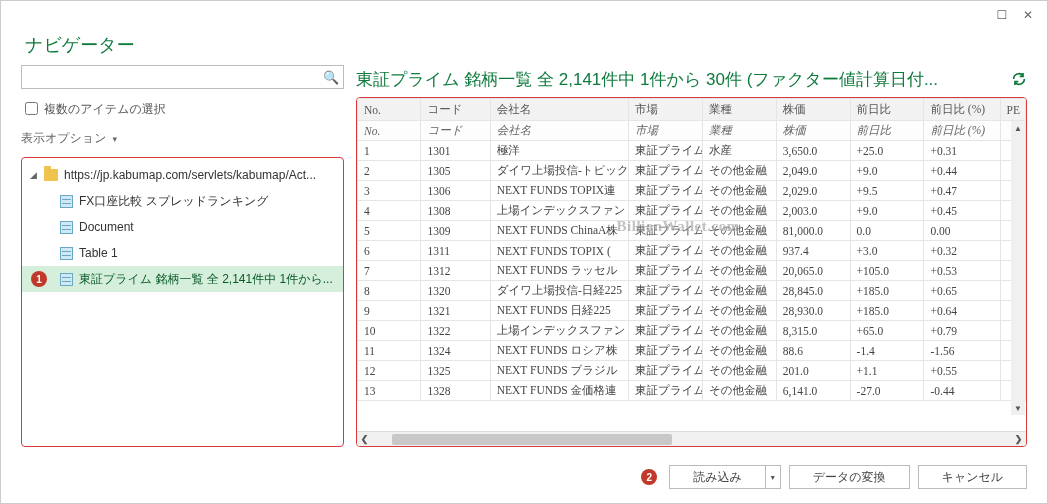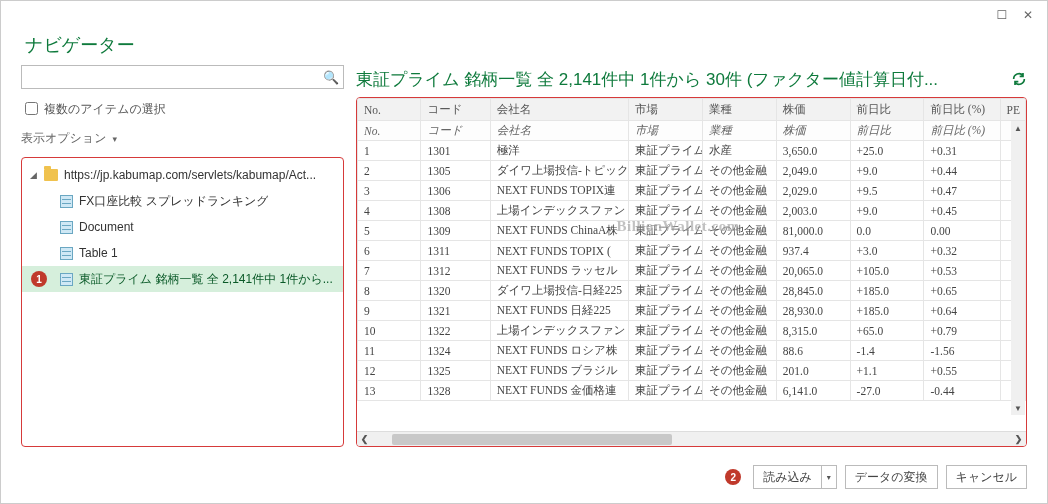--- a/index.html
+++ b/index.html
@@ -285,21 +285,21 @@
   }
   .footer {
     display: flex;
     justify-content: flex-end;
     align-items: center;
     padding: 10px 20px 14px 20px;
     gap: 8px;
   }
   .btn {
     height: 24px;
-    padding: 0 9px;
+    padding: 0 23px;
     border: 1px solid #bbb;
     background: #fff;
     font-size: 12px;
     color: #444;
     display: inline-flex;
     align-items: center;
     cursor: pointer;
   }
   .btn-split {
     display: inline-flex;

